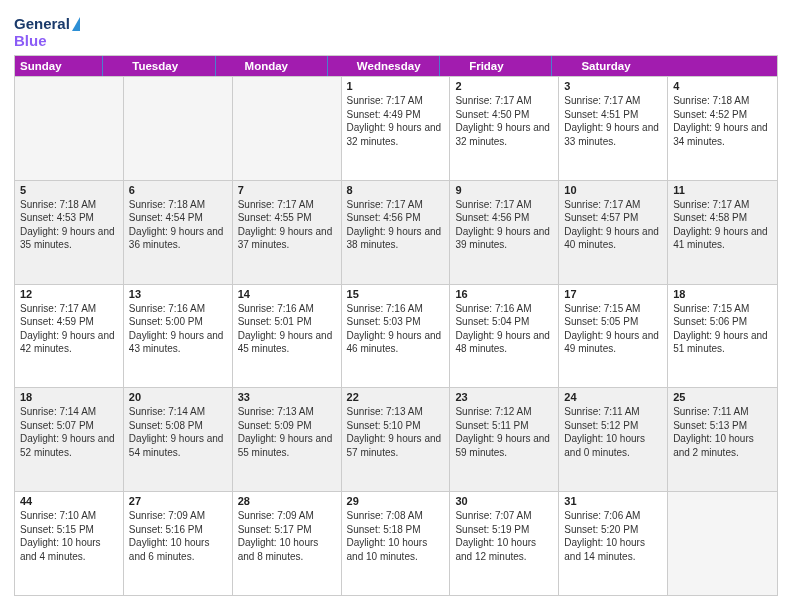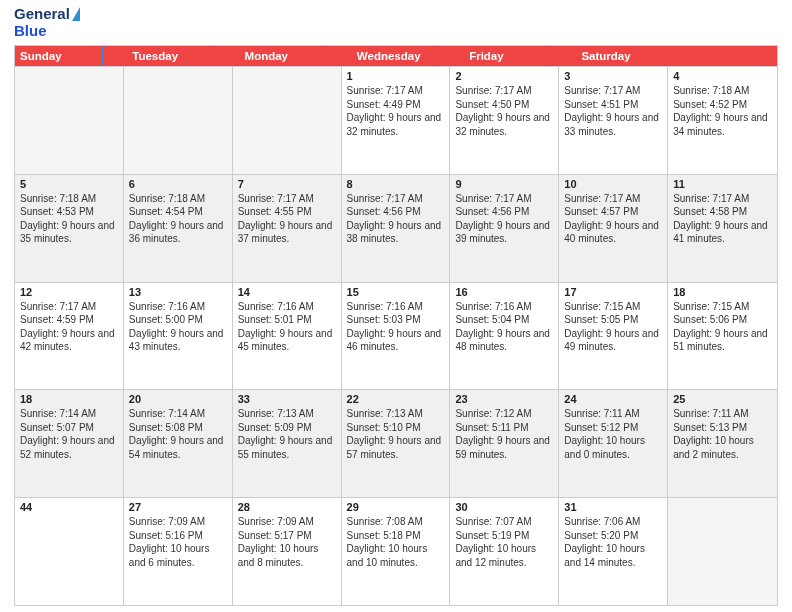--- a/index.html
+++ b/index.html
@@ -6,21 +6,21 @@
     body {
       width: 792px;
       height: 612px;
       font-family: Arial, sans-serif;
       background: #fff;
       overflow: hidden;
     }
     .page {
       width: 792px;
       height: 612px;
-      padding: 6px 14px;
+      padding: 16px 14px;
       display: flex;
       flex-direction: column;
     }
     .header {
       display: flex;
       align-items: flex-start;
       justify-content: space-between;
       margin-bottom: 6px;
     }
     .logo {
@@ -61,21 +61,21 @@
     }
     .calendar {
       flex: 1;
       border: 1px solid #ccc;
       display: flex;
       flex-direction: column;
     }
     .cal-header {
       display: grid;
       grid-template-columns: repeat(7, 1fr);
-      background: #ef4444;
+      background: #a21caf;
       gap: 24px;
     }
     .cal-header-cell {
       color: #fff;
       font-size: 11.5px;
       font-weight: bold;
       padding: 4px 5px;
       border-right: 1px solid #4a80cc;
       text-align: left;
     }
@@ -117,21 +117,21 @@
 </head>
 <body>
 
 <div class="page">
   <div class="header">
     <div class="logo">
       <div class="logo-line">
         <span class="logo-text">General</span>
         <span class="logo-triangle"></span>
       </div>
-      <span class="logo-text" style="color:#1d4ed8;">Blue</span>
+      <span class="logo-text" style="color:#8b5cf6;">Blue</span>
     </div>
     <div class="title-block">
       <div class="main-title"></div>
       <div class="sub-title"></div>
     </div>
   </div>
 
   <div class="calendar">
     <div class="cal-header">
       <div class="cal-header-cell">Sunday</div>
@@ -249,20 +249,21 @@
             <div class="cell-text">Sunrise: 7:11 AM<br>Sunset: 5:12 PM<br>Daylight: 10 hours and 0 minutes.</div>
           </div>
           <div class="cal-cell shaded">
             <div class="day-num">25</div>
             <div class="cell-text">Sunrise: 7:11 AM<br>Sunset: 5:13 PM<br>Daylight: 10 hours and 2 minutes.</div>
           </div>
         </div>
         <div class="cal-row">
           <div class="cal-cell">
             <div class="day-num">44</div>
+            <div class="cell-text">Sunrise: 7:10 AM<br>Sunset: 5:15 PM<br>Daylight: 10 hours and 4 minutes.</div>
           </div>
           <div class="cal-cell">
             <div class="day-num">27</div>
             <div class="cell-text">Sunrise: 7:09 AM<br>Sunset: 5:16 PM<br>Daylight: 10 hours and 6 minutes.</div>
           </div>
           <div class="cal-cell">
             <div class="day-num">28</div>
             <div class="cell-text">Sunrise: 7:09 AM<br>Sunset: 5:17 PM<br>Daylight: 10 hours and 8 minutes.</div>
           </div>
           <div class="cal-cell">

